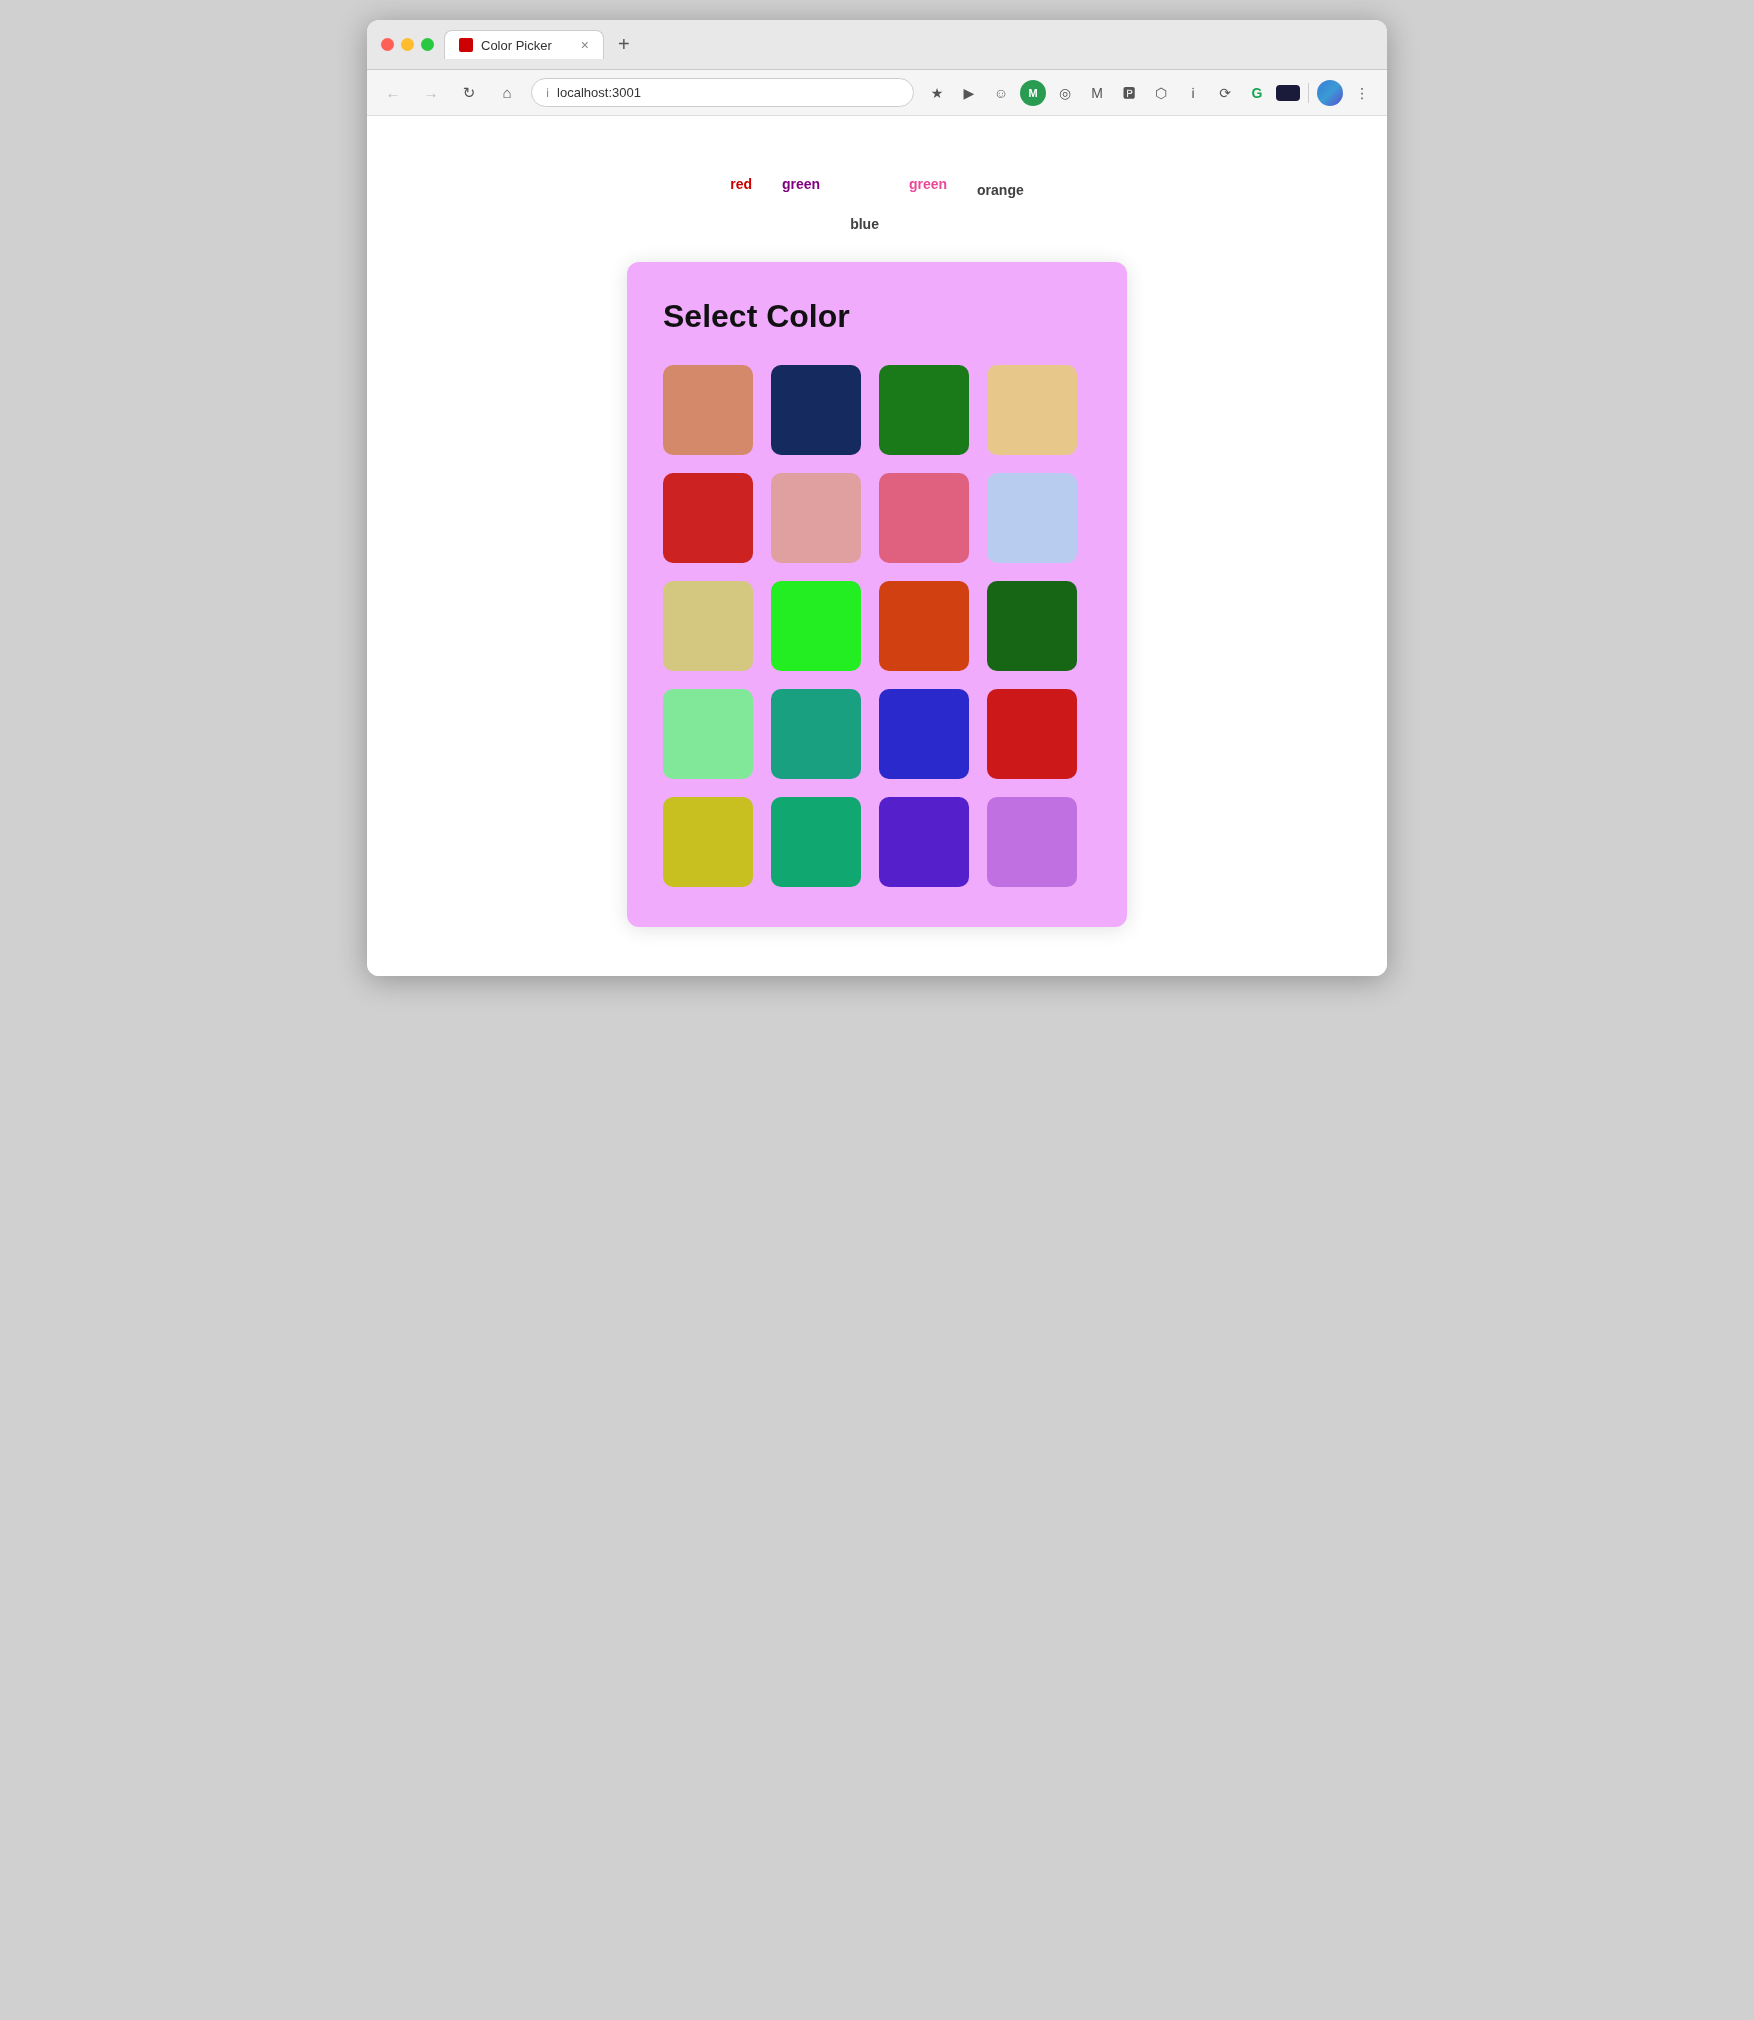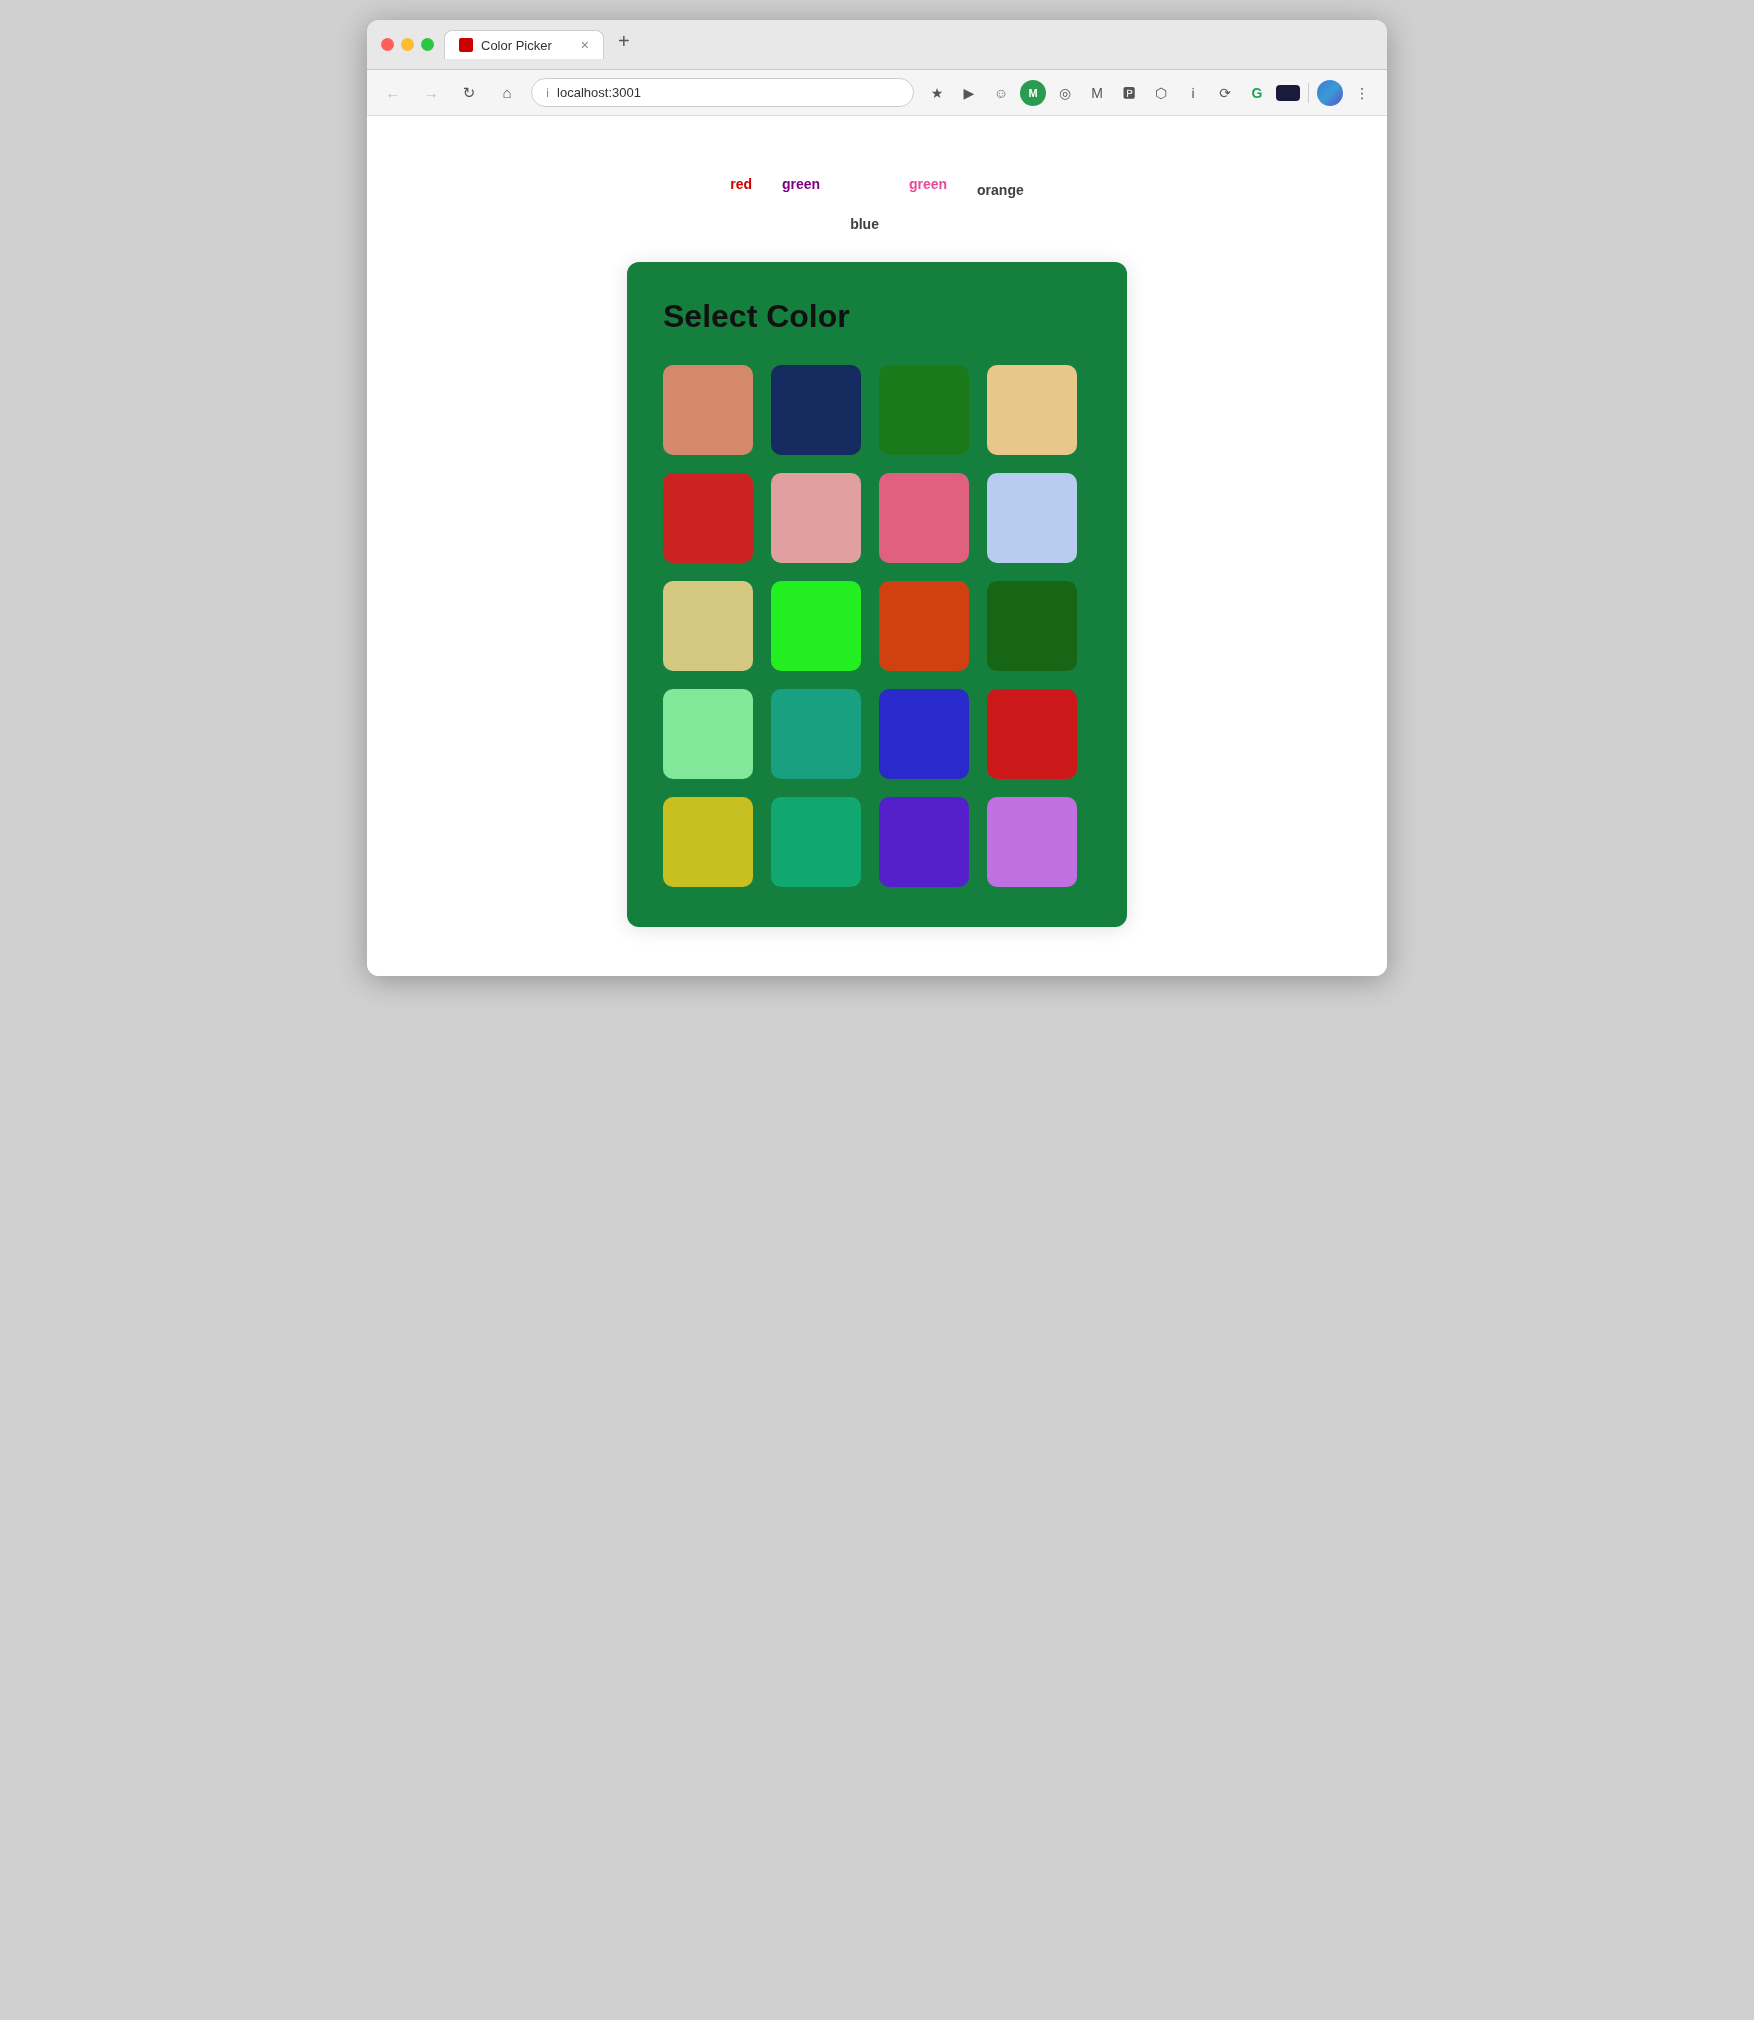--- a/index.html
+++ b/index.html
@@ -43,20 +43,21 @@
       height: 13px;
       border-radius: 50%;
     }
 
     .tl-red { background: #ff5f57; }
     .tl-yellow { background: #febc2e; }
     .tl-green { background: #28c840; }
 
     .tab-bar {
       display: flex;
+      align-items: center;
       flex: 1;
       gap: 8px;
     }
 
     .tab {
       background: white;
       border-radius: 8px 8px 0 0;
       padding: 6px 14px;
       display: flex;
       align-items: center;
@@ -192,21 +193,21 @@
 
     .filter-tab {
       font-size: 14px;
       font-weight: 600;
       cursor: pointer;
       text-decoration: none;
     }
 
     
     .color-card {
-      background: #15803d;
+      background: #f0abfc;
       border-radius: 12px;
       box-shadow: 0 2px 20px rgba(0,0,0,0.12);
       padding: 36px 36px 40px;
       width: 500px;
     }
 
     .card-title {
       font-size: 32px;
       font-weight: 800;
       color: #111;

